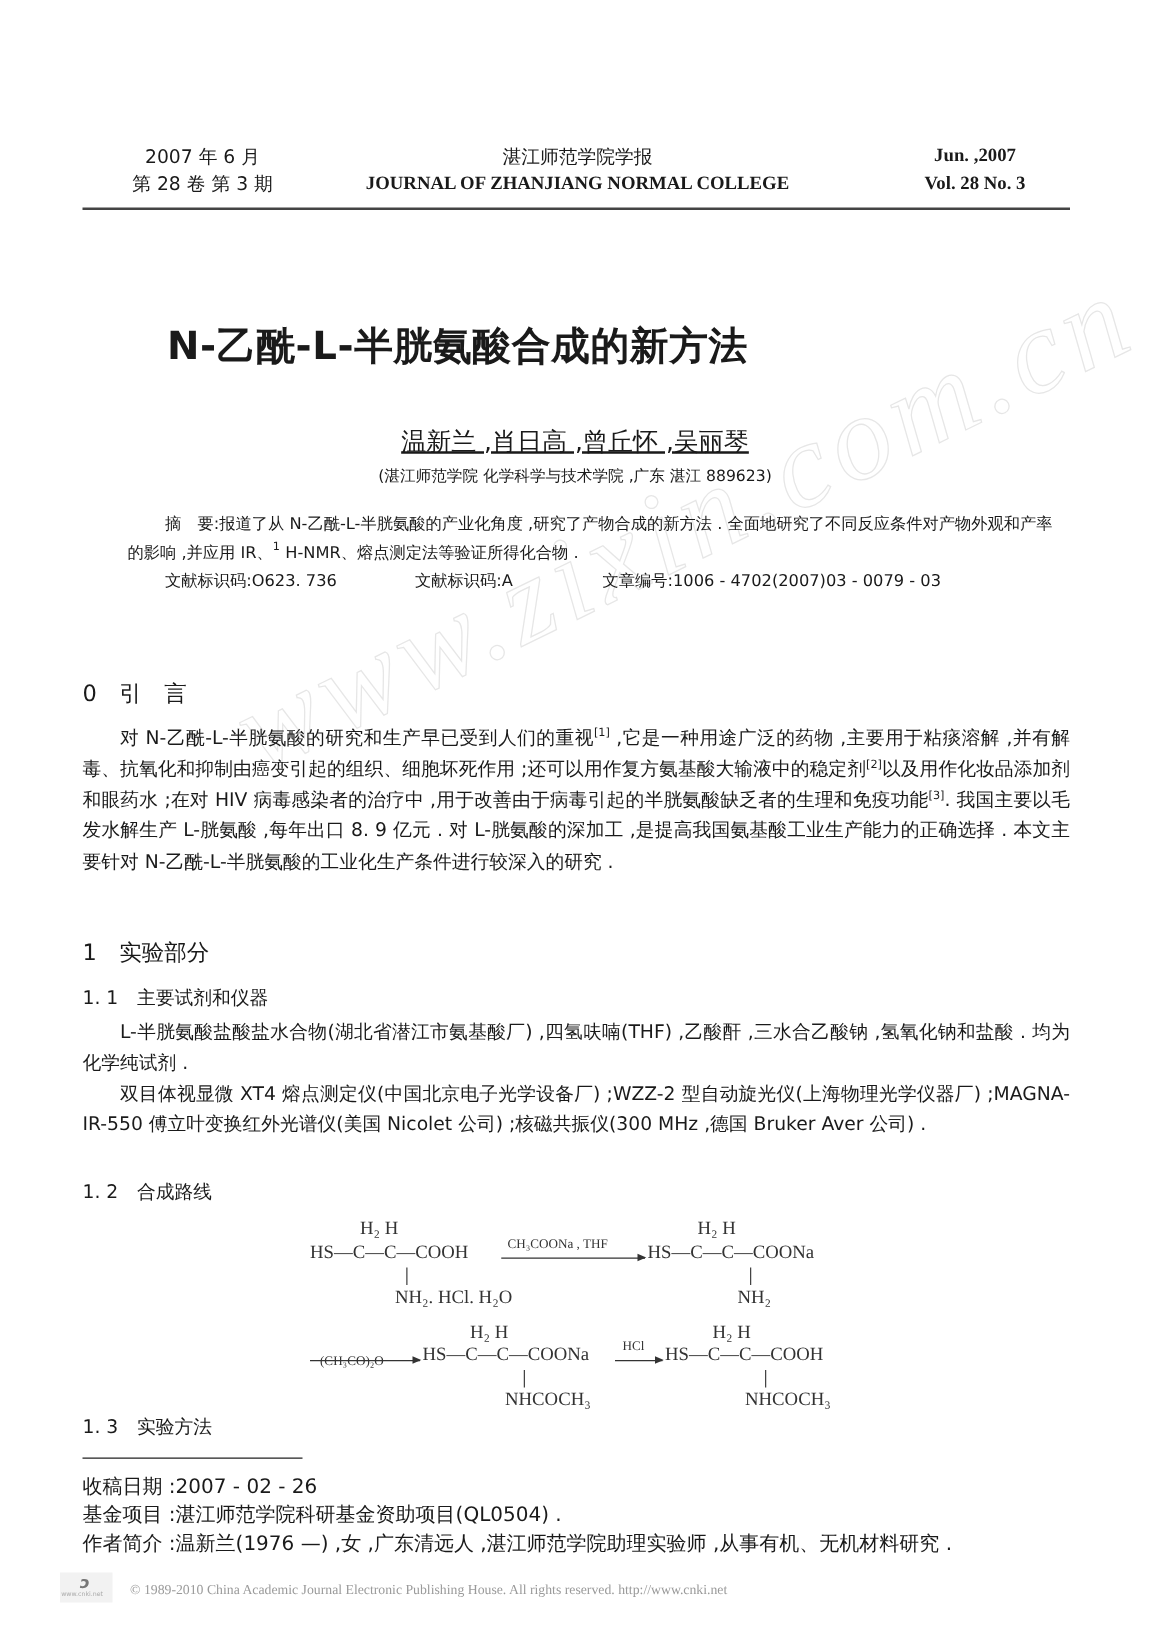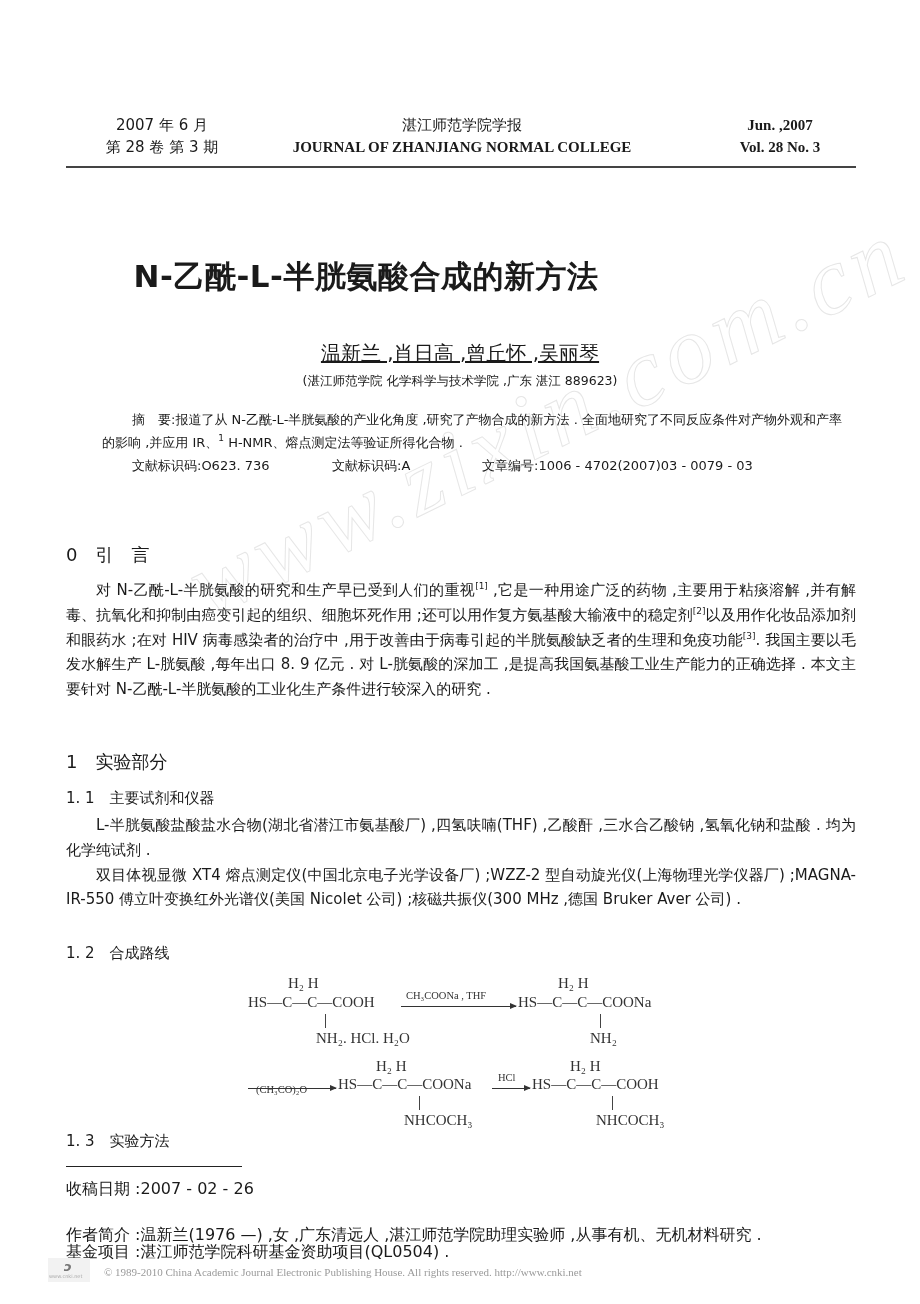--- a/index.html
+++ b/index.html
@@ -116,20 +116,20 @@
   <div class="t" style="left:322px; top:86px;">H₂   H</div>
   <div class="t" style="left:284px; top:104px;">HS—C—C—COOH</div>
   <div class="vbar" style="left:364px; top:124px;"></div>
   <div class="t" style="left:348px; top:140px;">NHCOCH₃</div>
 </div>
 
 <div class="abs sub-head" style="top:1132px;">1. 3　实验方法</div>
 
 <div class="abs foot-rule"></div>
 <div class="abs footnote" style="top:1179px;">收稿日期 :2007 - 02 - 26</div>
-<div class="abs footnote" style="top:1202px;margin-top:40px;">基金项目 :湛江师范学院科研基金资助项目(QL0504) .</div>
+<div class="abs footnote" style="top:1202px;">基金项目 :湛江师范学院科研基金资助项目(QL0504) .</div>
 <div class="abs footnote" style="top:1225px;">作者简介 :温新兰(1976 —) ,女 ,广东清远人 ,湛江师范学院助理实验师 ,从事有机、无机材料研究 .</div>
 
 <div class="abs cnki-logo">
   <span class="glyph">ↄ</span>
   <span class="lbl">www.cnki.net</span>
 </div>
 <div class="abs copyright">© 1989-2010 China Academic Journal Electronic Publishing House. All rights reserved.    http://www.cnki.net</div>
 
 </body></html>

